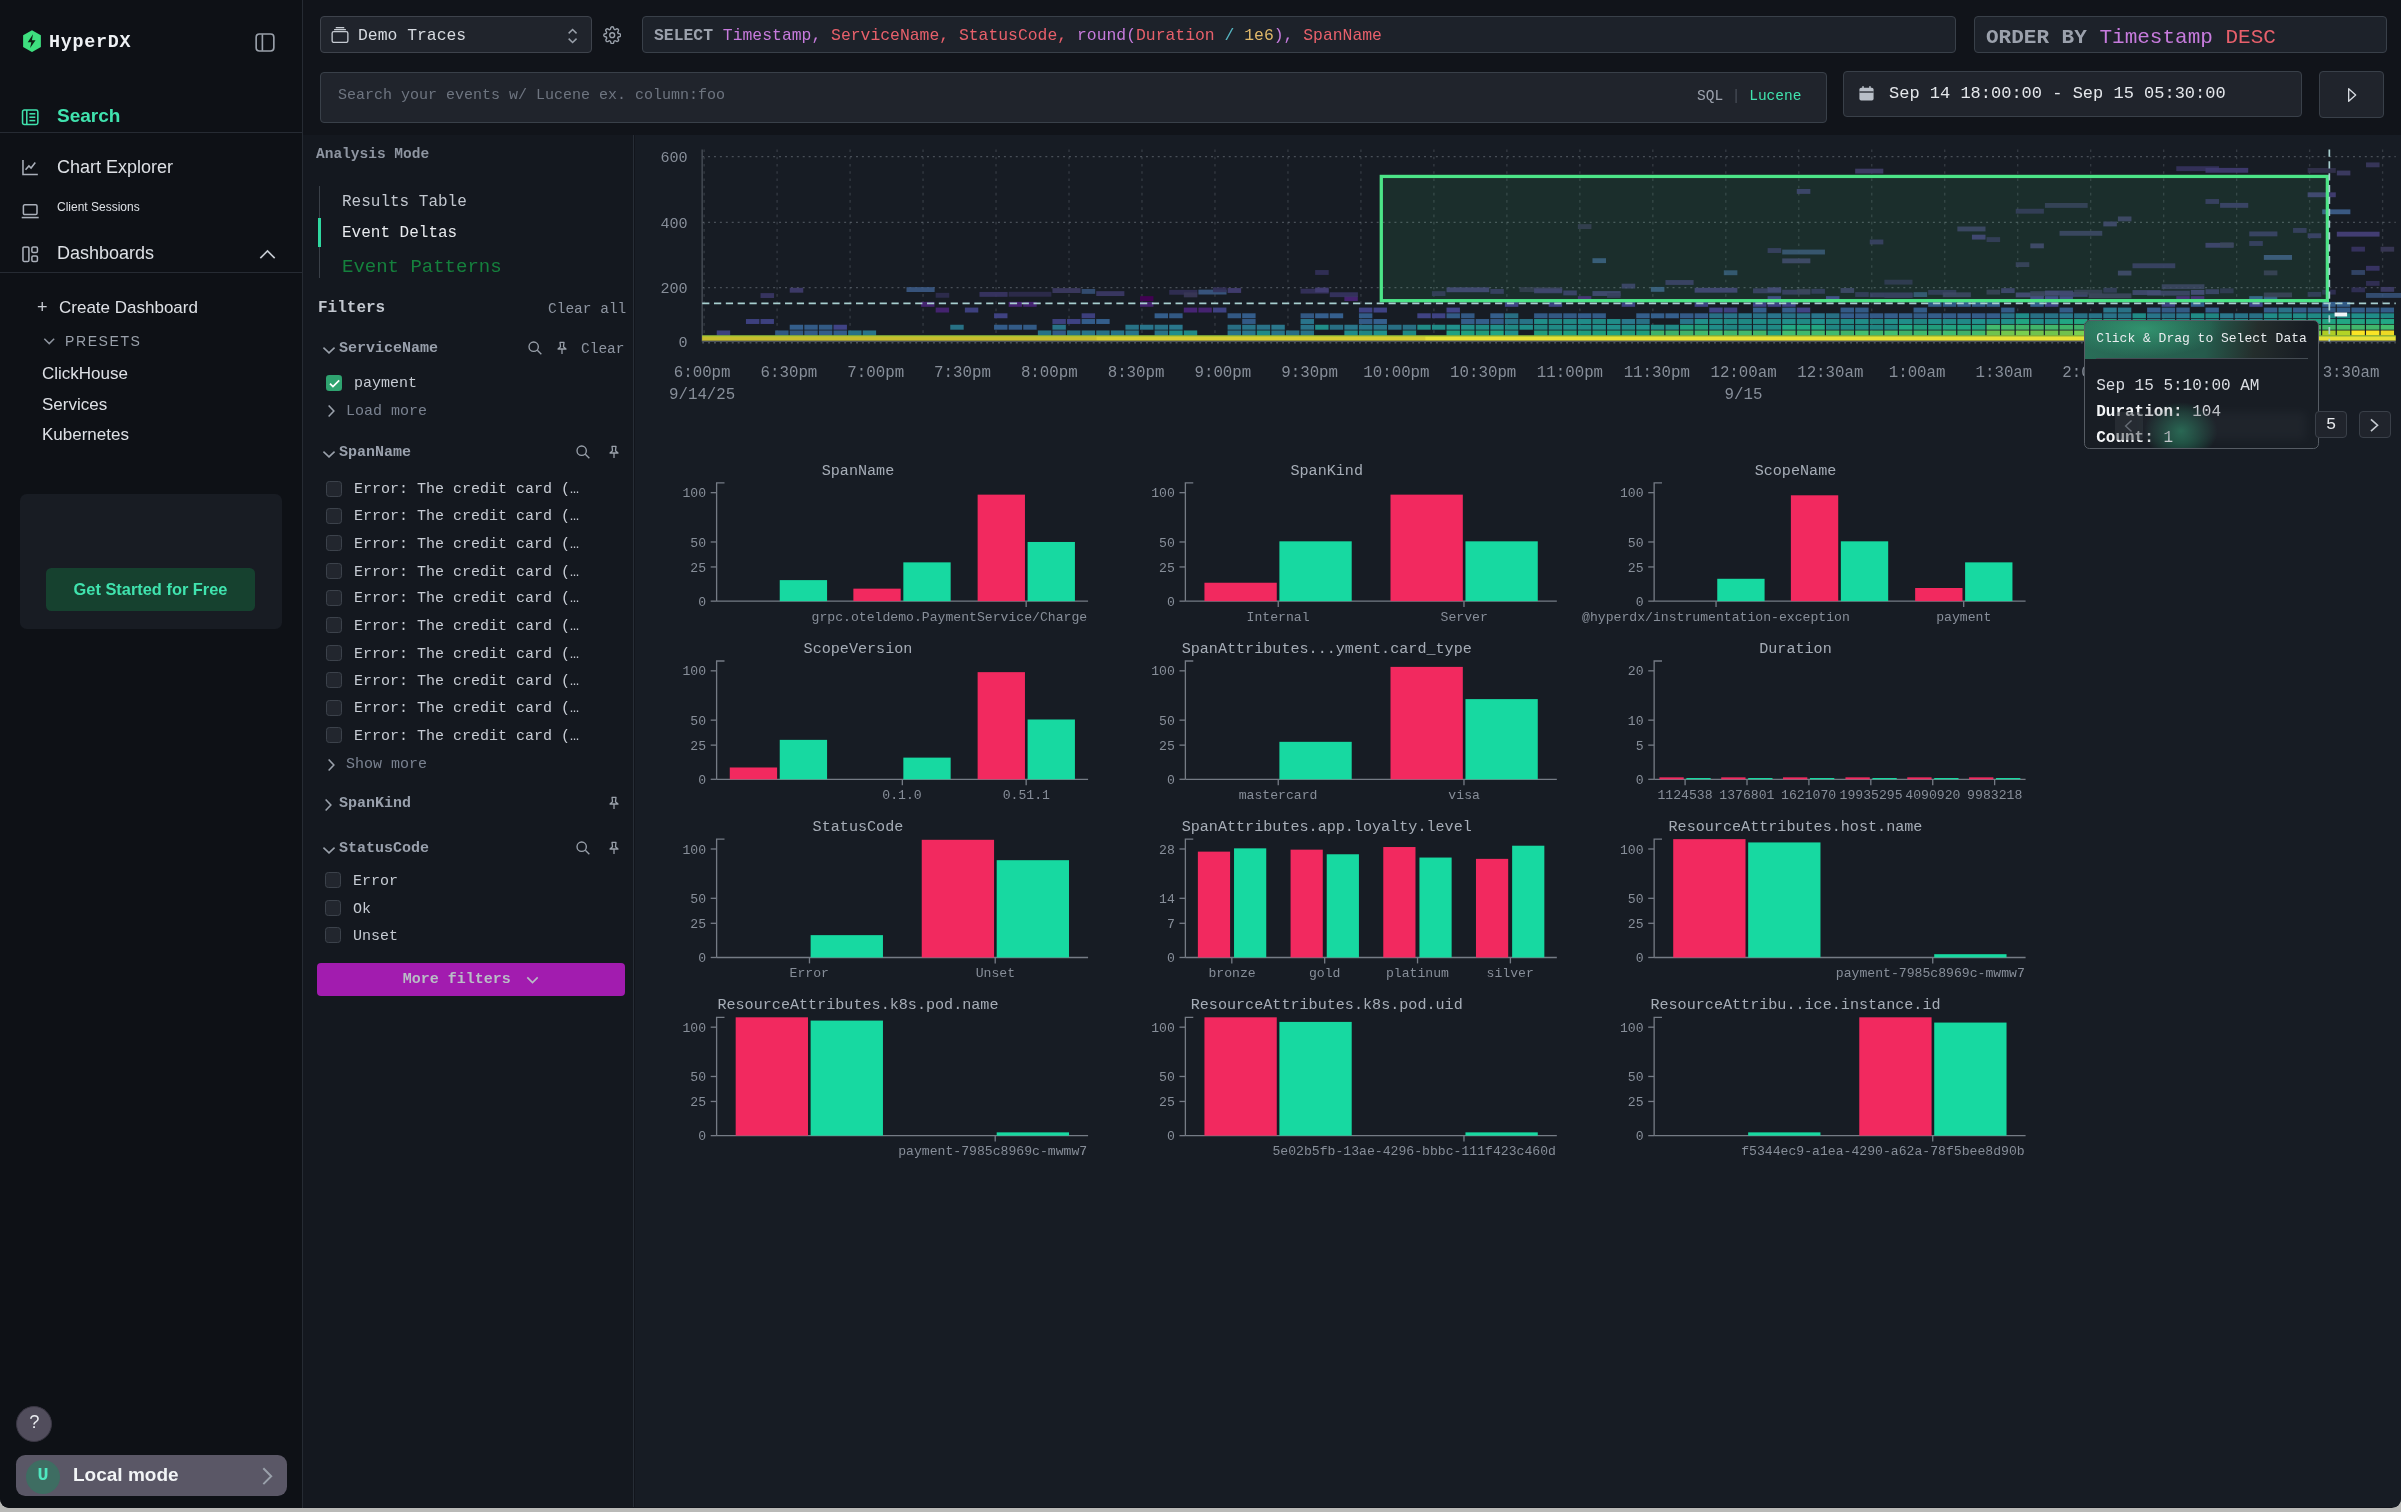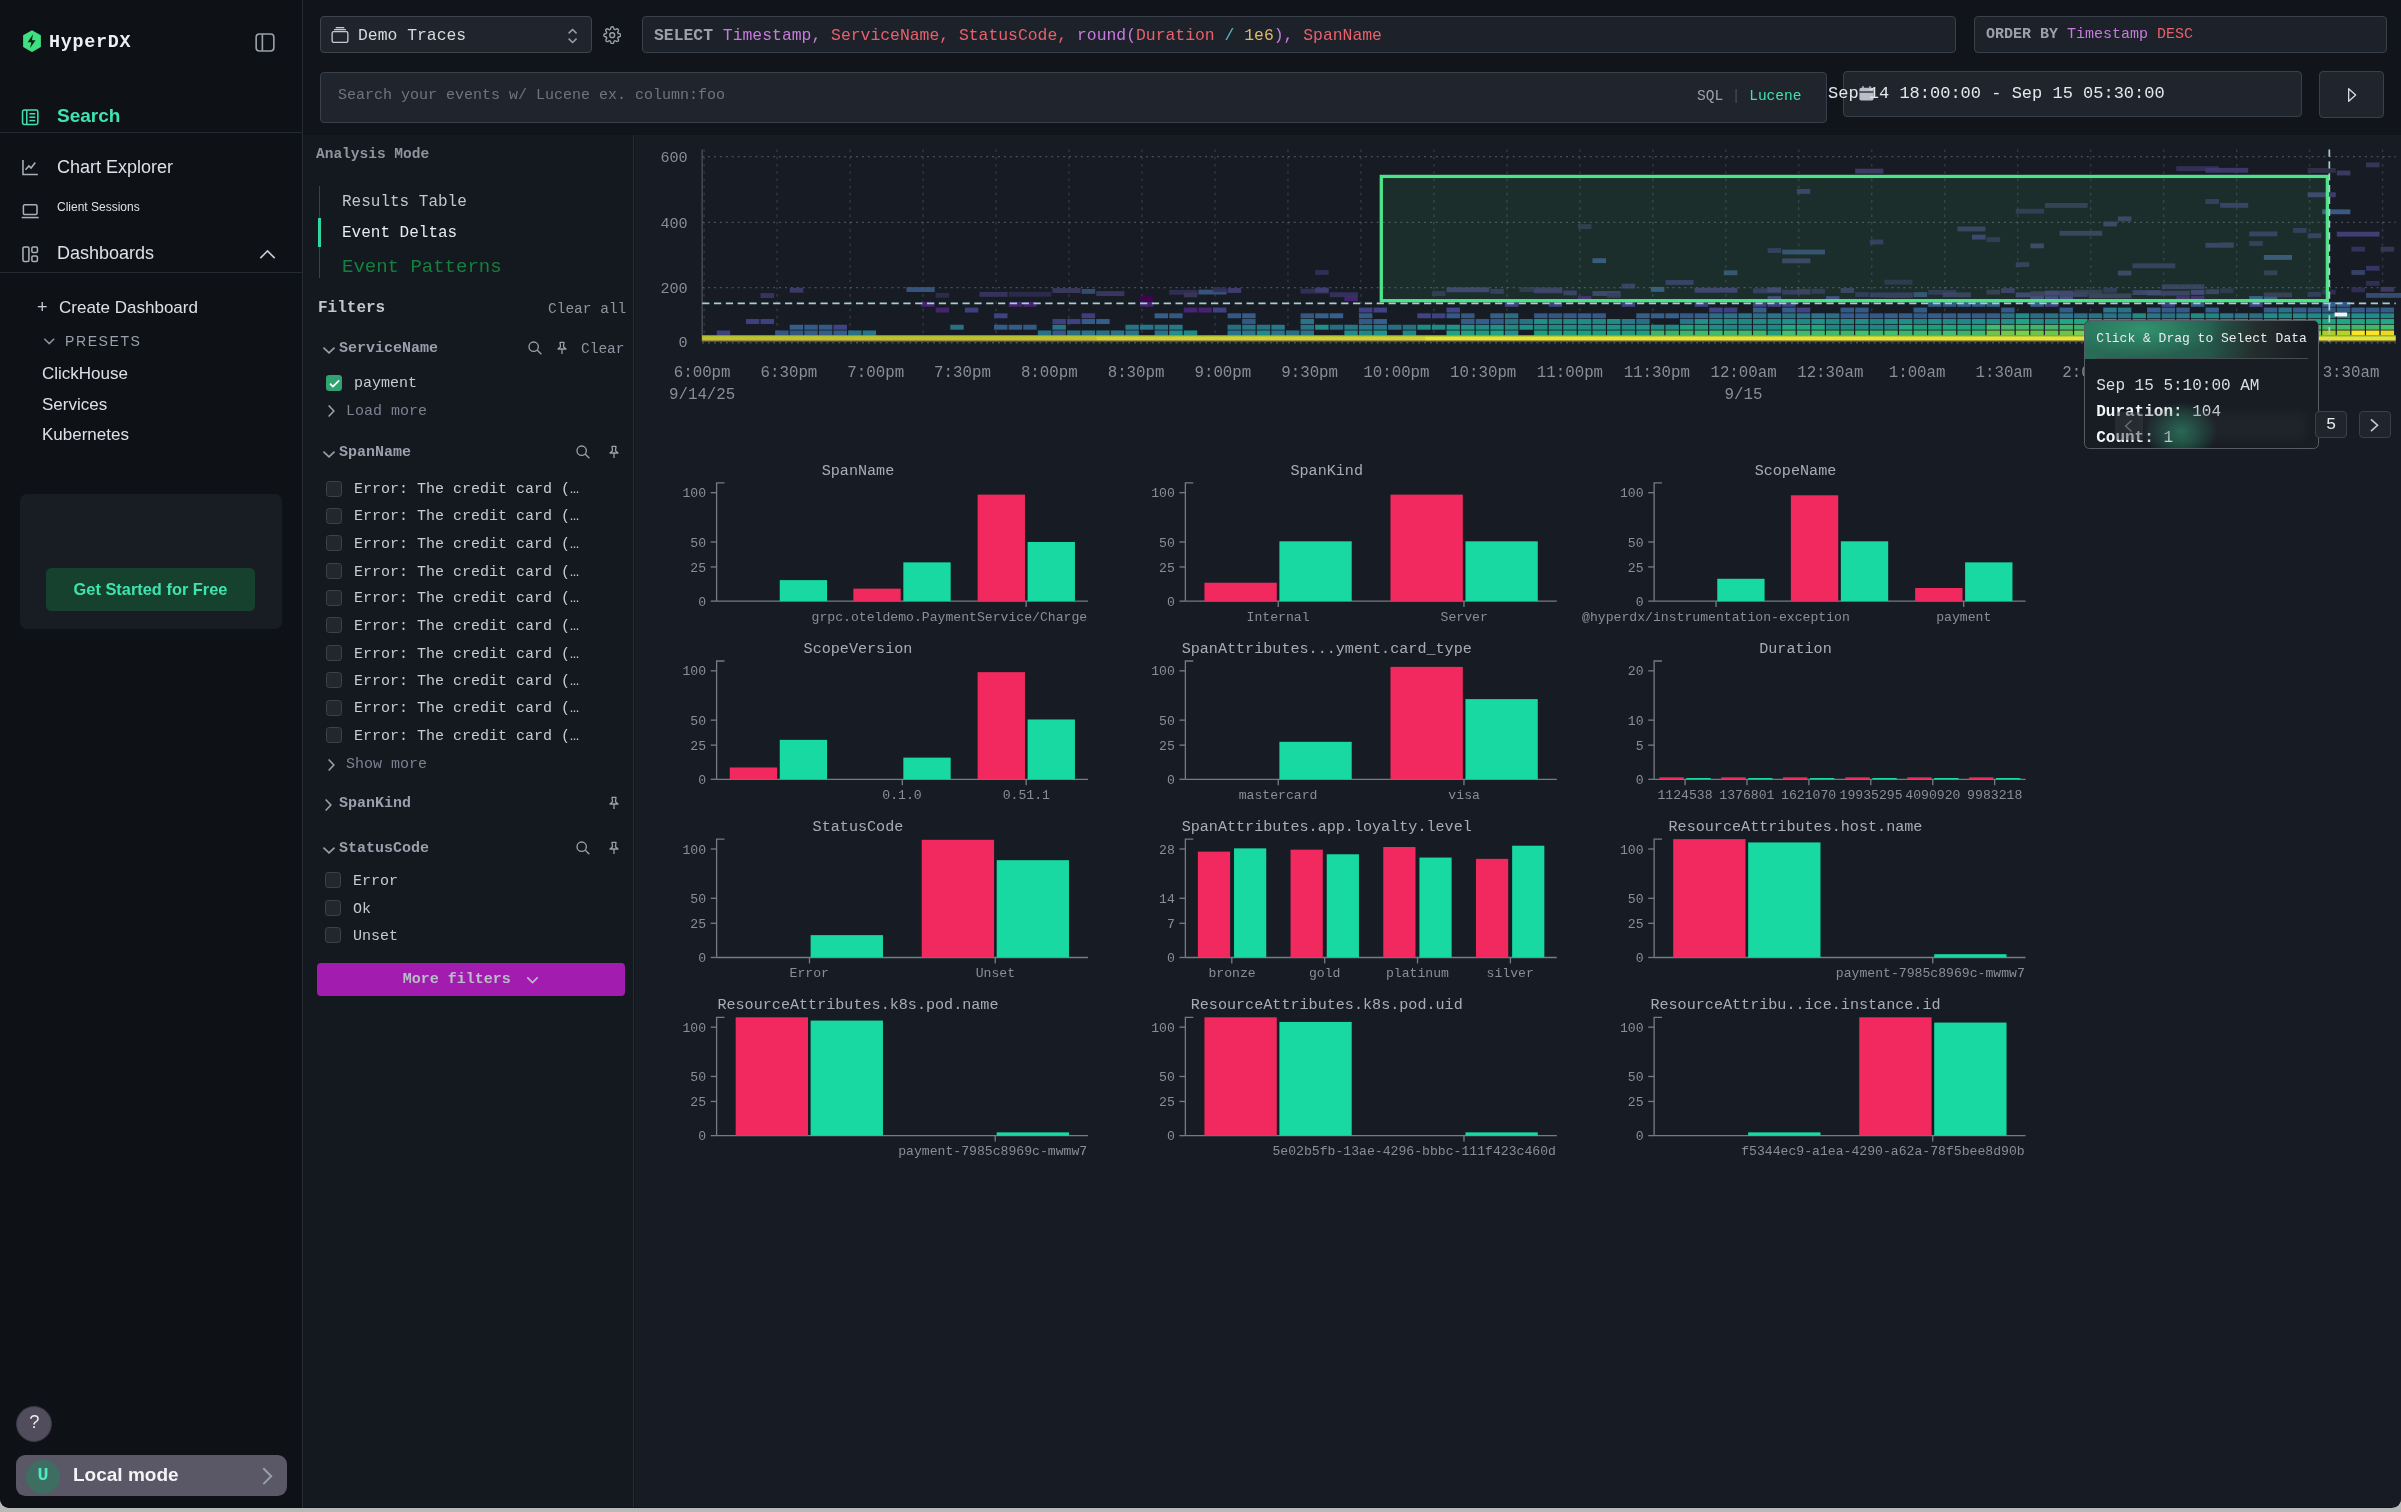--- a/index.html
+++ b/index.html
@@ -88,33 +88,33 @@
  <path d="M2.5 8 L8.5 2 L14.5 8"></path>
       <path d="M2.5 16 L8.5 22 L14.5 16"></path>
 </svg>
 <svg class="abs" style="left:603px;top:26px" width="18.4" height="18.4" viewBox="0 0 24 24" fill="none" stroke="#9aa1ab" stroke-width="1.8">
  <circle cx="12" cy="12" r="3.2"></circle>
  <path d="M19.4 15a1.65 1.65 0 0 0 .33 1.82l.06.06a2 2 0 1 1-2.83 2.83l-.06-.06a1.65 1.65 0 0 0-1.82-.33 1.65 1.65 0 0 0-1 1.51V21a2 2 0 1 1-4 0v-.09A1.65 1.65 0 0 0 9 19.4a1.65 1.65 0 0 0-1.82.33l-.06.06a2 2 0 1 1-2.83-2.83l.06-.06a1.65 1.65 0 0 0 .33-1.82 1.65 1.65 0 0 0-1.51-1H3a2 2 0 1 1 0-4h.09A1.65 1.65 0 0 0 4.6 9a1.65 1.65 0 0 0-.33-1.82l-.06-.06a2 2 0 1 1 2.83-2.83l.06.06a1.65 1.65 0 0 0 1.82.33H9a1.65 1.65 0 0 0 1-1.51V3a2 2 0 1 1 4 0v.09a1.65 1.65 0 0 0 1 1.51 1.65 1.65 0 0 0 1.82-.33l.06-.06a2 2 0 1 1 2.83 2.83l-.06.06a1.65 1.65 0 0 0-.33 1.82V9a1.65 1.65 0 0 0 1.51 1H21a2 2 0 1 1 0 4h-.09a1.65 1.65 0 0 0-1.51 1z"></path>
 </svg>
 <div class="abs" style="left:642px;top:16.4px;width:1314px;height:37px;background:#1d222a;border:1px solid #394049;border-radius:4px;"></div>
 <div class="abs mono" style="left:654px;top:26px;font-size:16.4px;white-space:pre;"><span style="color:#9ba1ac;font-weight:bold;">SELECT </span><span style="color:#c77bdd;">Timestamp, </span><span style="color:#e8606b;">ServiceName, StatusCode, </span><span style="color:#c77bdd;">round(</span><span style="color:#e8606b;">Duration</span><span style="color:#56b6c2;"> / </span><span style="color:#e0b86a;">1e6</span><span style="color:#c77bdd;">), </span><span style="color:#e8606b;">SpanName</span></div>
 <div class="abs" style="left:1974px;top:16px;width:413px;height:37px;background:#1d222a;border:1px solid #394049;border-radius:4px;"></div>
-<div class="abs mono" style="left:1986px;top:26px;font-size:15px;white-space:pre;"><span style="color:#9ba1ac;font-weight:bold;">ORDER BY </span><span style="color:#c77bdd;">Timestamp</span><span style="color:#e8606b;"> DESC</span></div>
+<div class="abs mono" style="left:1986px;top:26px;font-size:21px;white-space:pre;"><span style="color:#9ba1ac;font-weight:bold;">ORDER BY </span><span style="color:#c77bdd;">Timestamp</span><span style="color:#e8606b;"> DESC</span></div>
 
 <div class="abs" style="left:320px;top:72px;width:1507px;height:51px;background:#20242c;border:1px solid #394049;border-radius:4px;"></div>
 <div class="abs mono" style="left:338px;top:87px;font-size:15px;color:#6e7580;">Search your events w/ Lucene ex. column:foo</div>
 <div class="abs mono" style="left:1697px;top:88px;font-size:14.5px;"><span style="color:#9ba1ac;font-family:Liberation Mono, monospace;">SQL</span><span style="color:#4a505a;"> | </span><span style="color:#40e3ae;">Lucene</span></div>
 <div class="abs" style="left:1843px;top:71px;width:459px;height:46px;background:#20242c;border:1px solid #394049;border-radius:4px;"></div>
 <svg class="abs" style="left:1858px;top:85px" width="17" height="17" viewBox="0 0 24 24" fill="#b9bfc8">
  <rect x="2" y="4" width="20" height="18" rx="2.5"></rect>
       <rect x="2" y="9" width="20" height="1.8" fill="#20242c"></rect>
  <rect x="6" y="1.5" width="2.2" height="5" rx="1.1"></rect>
       <rect x="15.8" y="1.5" width="2.2" height="5" rx="1.1"></rect>
 </svg>
-<div class="abs mono" style="left:1828px;top:84px;font-size:17px;color:#e4e7eb;">Sep 14 18:00:00 - Sep 15 05:30:00</div>
+<div class="abs mono" style="left:1889px;top:84px;font-size:17px;color:#e4e7eb;">Sep 14 18:00:00 - Sep 15 05:30:00</div>
 <div class="abs" style="left:2319px;top:71px;width:65px;height:47px;background:#20242c;border:1px solid #394049;border-radius:4px;"></div>
 <svg class="abs" style="left:2347px;top:87px" width="10" height="16" viewBox="0 0 15 24" fill="none" stroke="#d6dae0" stroke-width="2">
  <path d="M2.5 2.5 L13 12 L2.5 21.5 Z" stroke-linejoin="round"></path>
 </svg>
 
 <div class="abs mono" style="left:316px;top:146px;font-size:14.5px;font-weight:bold;color:#8e95a1;">Analysis Mode</div>
 <div class="abs" style="left:319px;top:186px;width:1.3px;height:92px;background:#3a4048;"></div>
 <div class="abs" style="left:318px;top:218px;width:2.6px;height:29px;background:#2fd8a0;"></div>
 <div class="abs mono" style="left:342px;top:193px;font-size:16px;color:#c2c7cf;">Results Table</div>
 <div class="abs mono" style="left:342px;top:224px;font-size:16px;color:#e8eaee;">Event Deltas</div>

